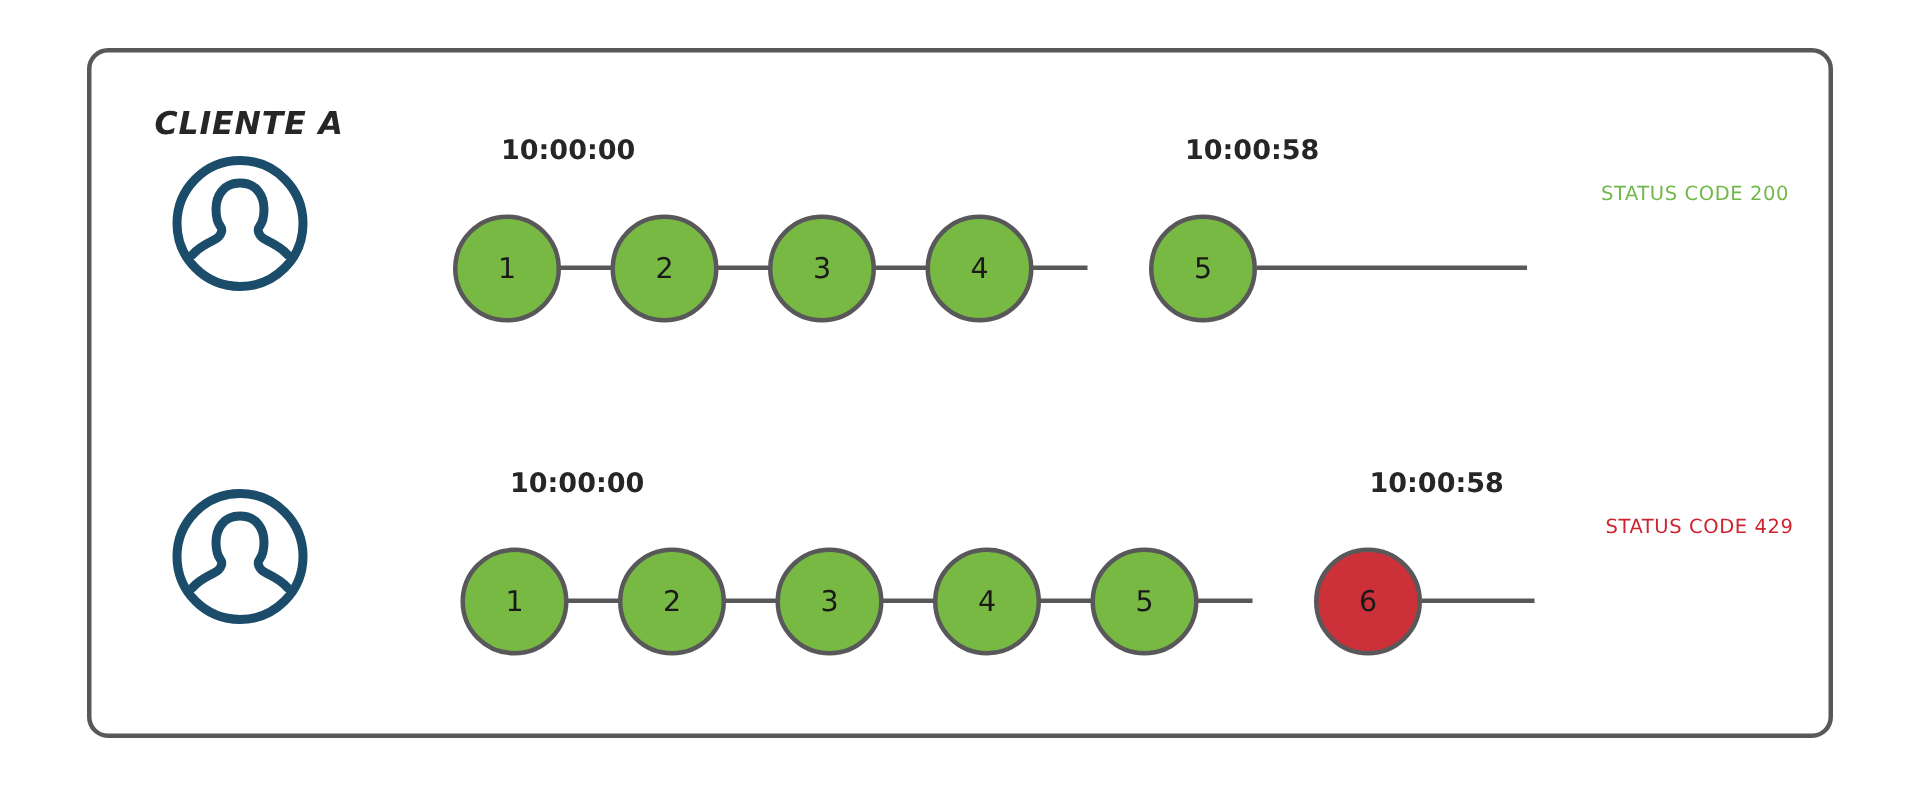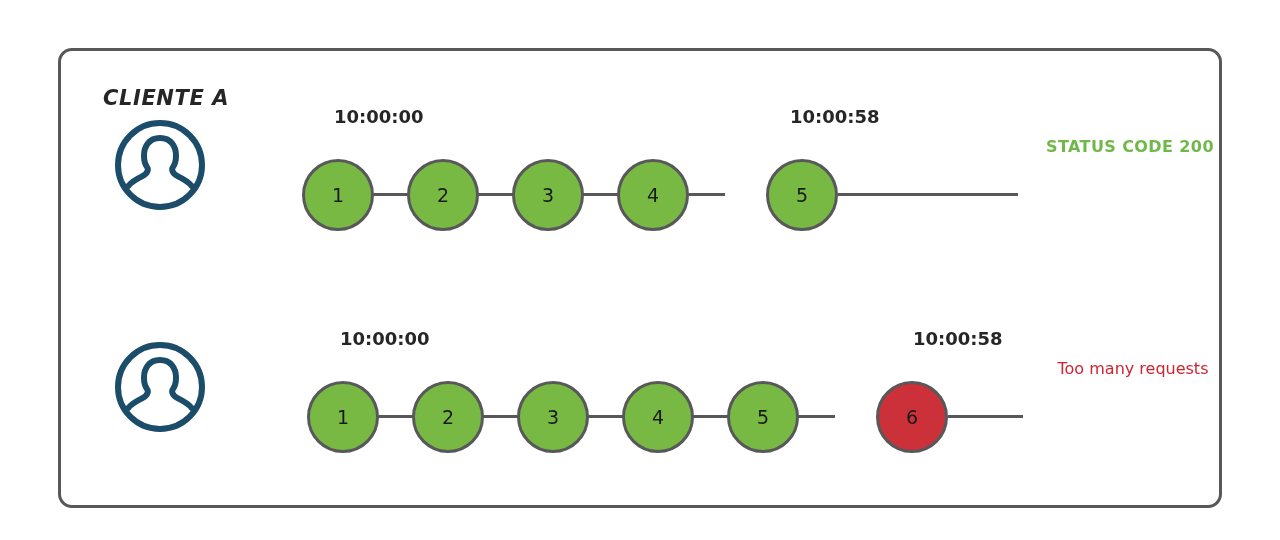--- a/index.html
+++ b/index.html
@@ -9,21 +9,21 @@
   }
   body {
     width: 1280px;
     height: 540px;
     font-family: "DejaVu Sans", sans-serif;
     overflow: hidden;
     position: relative;
   }
   #stage {
     position: absolute;
-    left: 0; top: 16px;
+    left: 0; top: 0;
     width: 1280px;
     height: 400px;
   }
   .frame {
     position: absolute;
     left: 58px;
     top: 32px;
     width: 1164px;
     height: 460px;
     border: 3px solid #58585a;
@@ -107,23 +107,22 @@
   .status {
     position: absolute;
     top: 52px;
     width: 230px;
     text-align: center;
     font-family: "DejaVu Sans", sans-serif;
     line-height: 1.18;
     white-space: nowrap;
   }
   .status .line1 {
-    font-size: 16px;
+    font-size: 13px;
     letter-spacing: 0.4px;
-    font-weight: bold;
   }
   .status .line2 {
     font-size: 16px;
   }
   .status.ok { color: #71b84a; }
   .status.err { color: #cf2330; }
 </style>
 </head>
 <body>
 
@@ -221,17 +220,17 @@
       </div>
       <div class="node" style="left:727px; background:#78b943;">
         <span>5</span>
       </div>
       <div class="node" style="left:876px; background:#cc3038;">
         <span>6</span>
       </div>
     </div>
 
     <div class="status err" style="left:1018px;">
-      <div class="line2">Too many requests</div>
+      <div class="line1">STATUS CODE 429</div>
     </div>
   </div>
 
 </div>
 
 </body></html>

